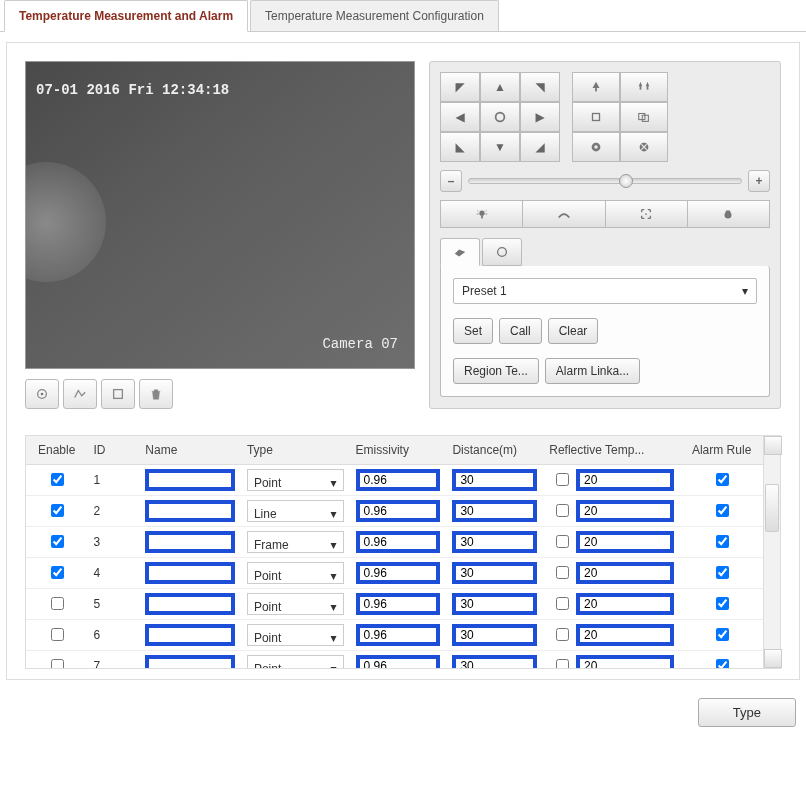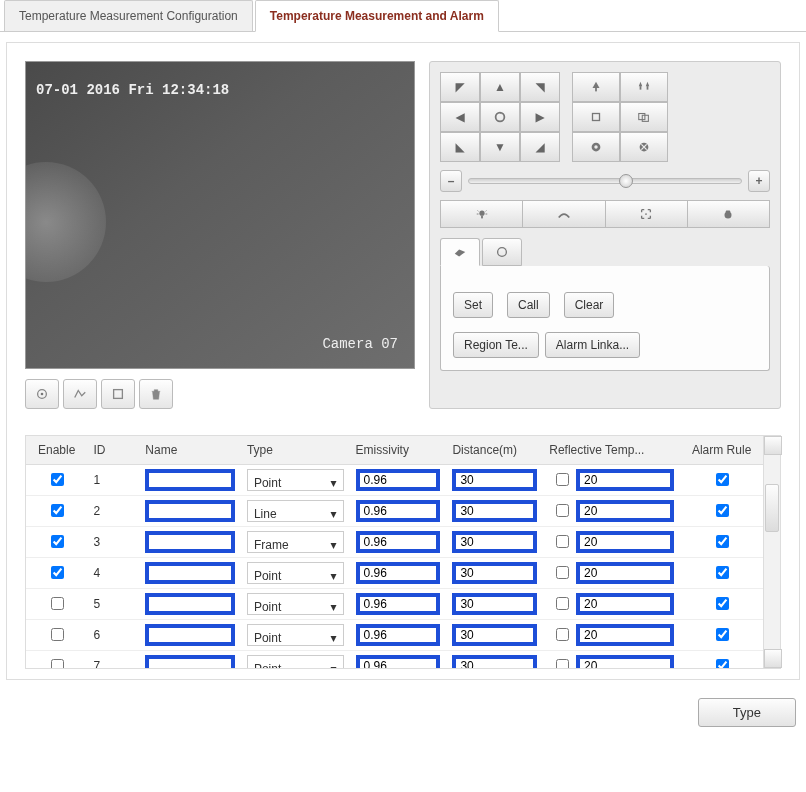--- a/index.html
+++ b/index.html
@@ -196,21 +196,21 @@
   .preset-select {
     border:1px solid #bbb;width:100%;height:26px;font-size:12px;
     display:flex;align-items:center;justify-content:space-between;
     padding:0 8px;background:#fff;cursor:pointer;border-radius:2px;
   }
   .btn {
     border:1px solid #aaa;background: linear-gradient(#fdfdfd,#e4e4e4);
     padding:5px 10px;border-radius:3px;cursor:pointer;font-size:12px;
     color:#333;
   }
-  .btn-row {display:flex;gap:14px;margin-top:14px;}
+  .btn-row {display:flex;gap:6px;margin-top:14px;}
   .btn-row2 {display:flex;gap:6px;margin-top:14px;}
   .table-wrap {
     margin-top:26px;
     display:flex;
     border:1px solid #ddd;
   }
   .table-scroll {
     flex:1;overflow-y:hidden;height:232px;
   }
   table {
@@ -266,22 +266,22 @@
     padding:6px 34px;border-radius:3px;cursor:pointer;font-size:13px;
     color:#333;text-align:center;
   }
   input[type="checkbox"]{cursor:pointer;}
   .svg-icon{width:14px;height:14px;fill:#777;}
 </style>
 </head>
 <body>
 
 <div class="tabs">
+  <div class="tab active">Temperature Measurement and Alarm</div>
   <div class="tab">Temperature Measurement Configuration</div>
-  <div class="tab active">Temperature Measurement and Alarm</div>
 </div>
 
 <div class="panel">
   <div class="top-row">
 
     <div class="video-area">
       <div class="video-preview">
         <div class="video-glow"></div>
         <div class="video-overlay-text">07-01 2016 Fri 12:34:18</div>
         <div class="video-camera-text">Camera 07</div>
@@ -411,20 +411,24 @@
             </svg>
         </div>
         <div class="sub-tab">
           <svg class="svg-icon" viewBox="0 0 16 16">
               <circle cx="8" cy="8" r="5" fill="none" stroke="#777" stroke-width="1.5"></circle>
               <path d="M11 5l2-1-1 2z" fill="#777"></path>
             </svg>
         </div>
       </div>
       <div class="preset-box">
+        <div class="preset-select">
+          <span>Preset 1</span>
+          <span>▾</span>
+        </div>
         <div class="btn-row">
           <div class="btn">Set</div>
           <div class="btn">Call</div>
           <div class="btn">Clear</div>
         </div>
         <div class="btn-row2">
           <div class="btn">Region Te...</div>
           <div class="btn">Alarm Linka...</div>
         </div>
       </div>

